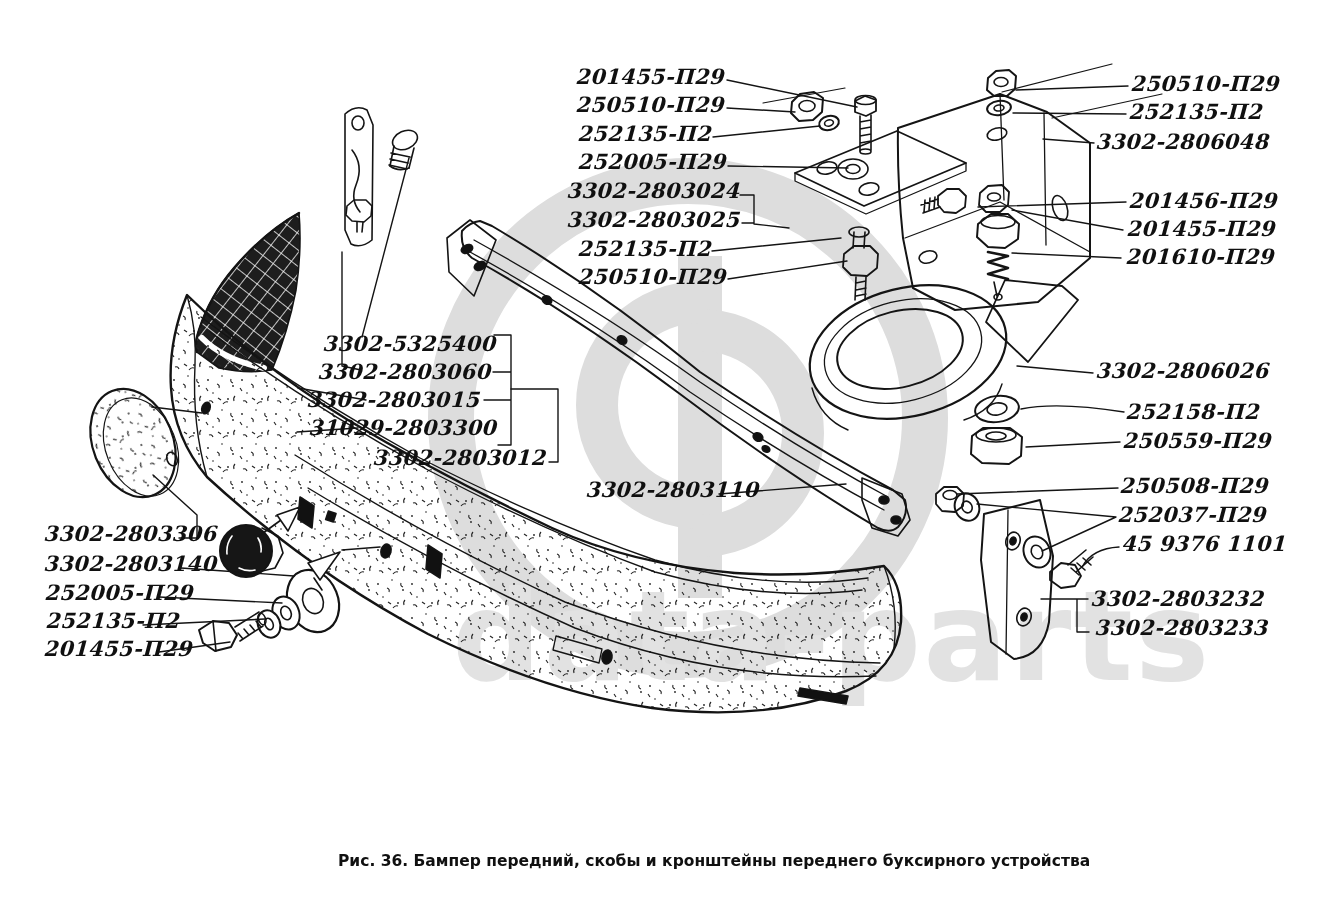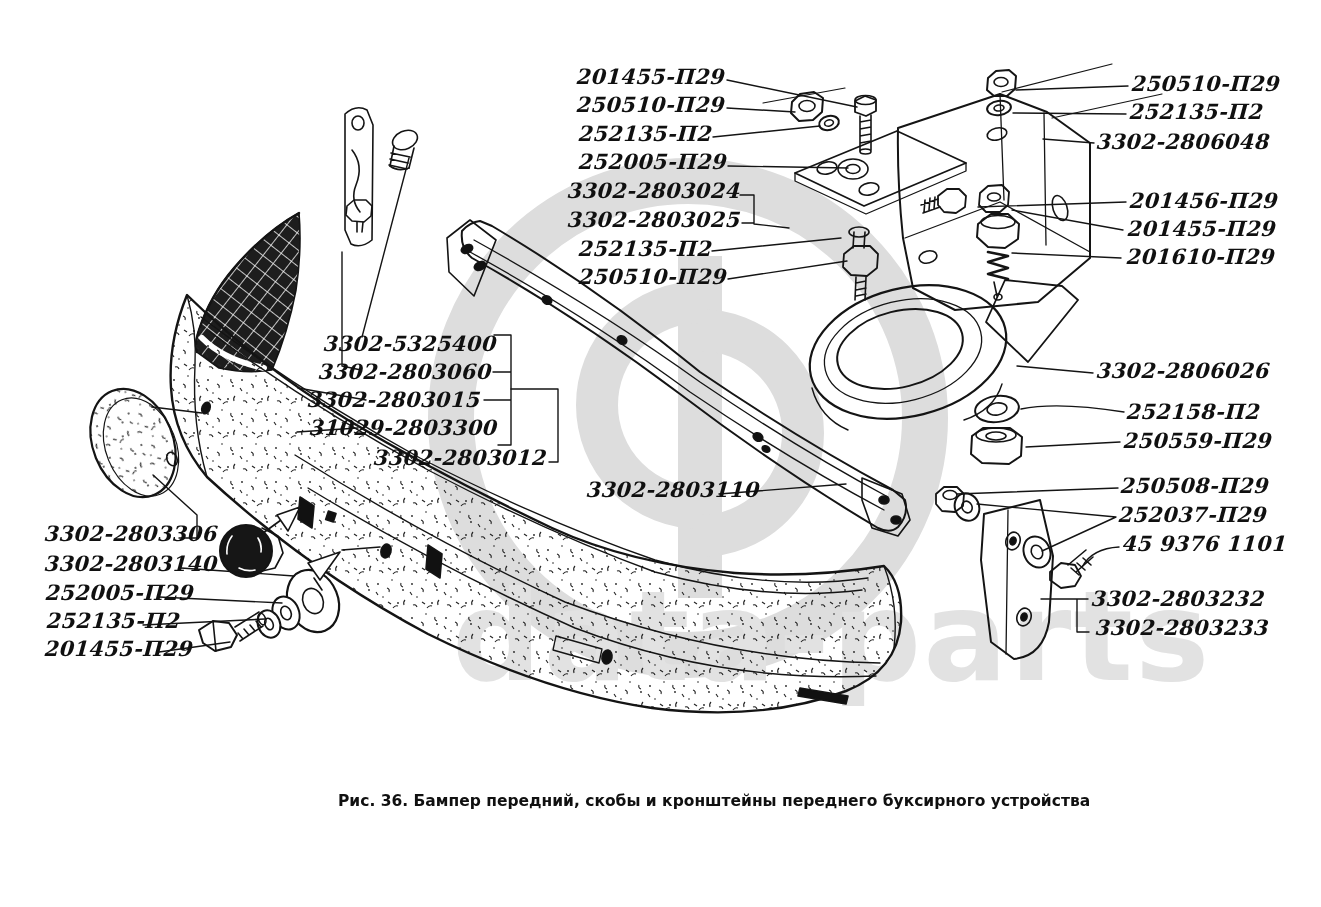--- a/index.html
+++ b/index.html
@@ -298,15 +298,15 @@
 <div class="pl" style="right:774px;top:446px;">3302-2803012</div>
 
 <div class="pl" style="left:587px;top:478px;">3302-2803110</div>
 
 <div class="pl" style="left:45px;top:522px;">3302-2803306</div>
 <div class="pl" style="left:45px;top:552px;">3302-2803140</div>
 <div class="pl" style="left:46px;top:581px;">252005-П29</div>
 <div class="pl" style="left:47px;top:609px;">252135-П2</div>
 <div class="pl" style="left:45px;top:637px;">201455-П29</div>
 
-<div class="caption" style="left:338px;top:792px;">Рис. 36. Бампер передний, скобы и кронштейны переднего буксирного устройства</div>
+<div class="caption" style="left:338px;top:852px;">Рис. 36. Бампер передний, скобы и кронштейны переднего буксирного устройства</div>
 
 </div>
 
 </body></html>

